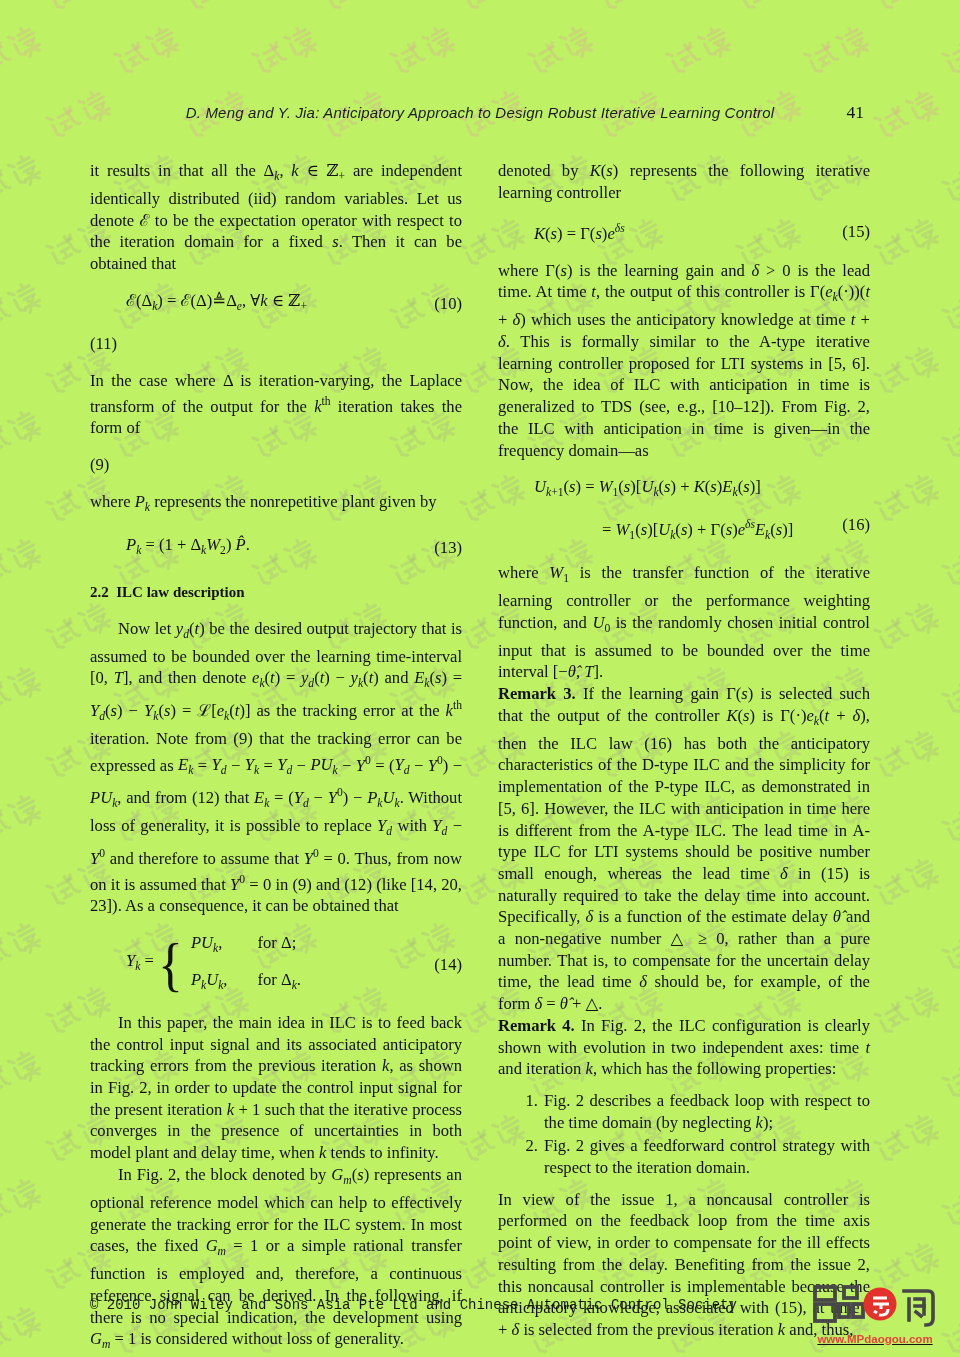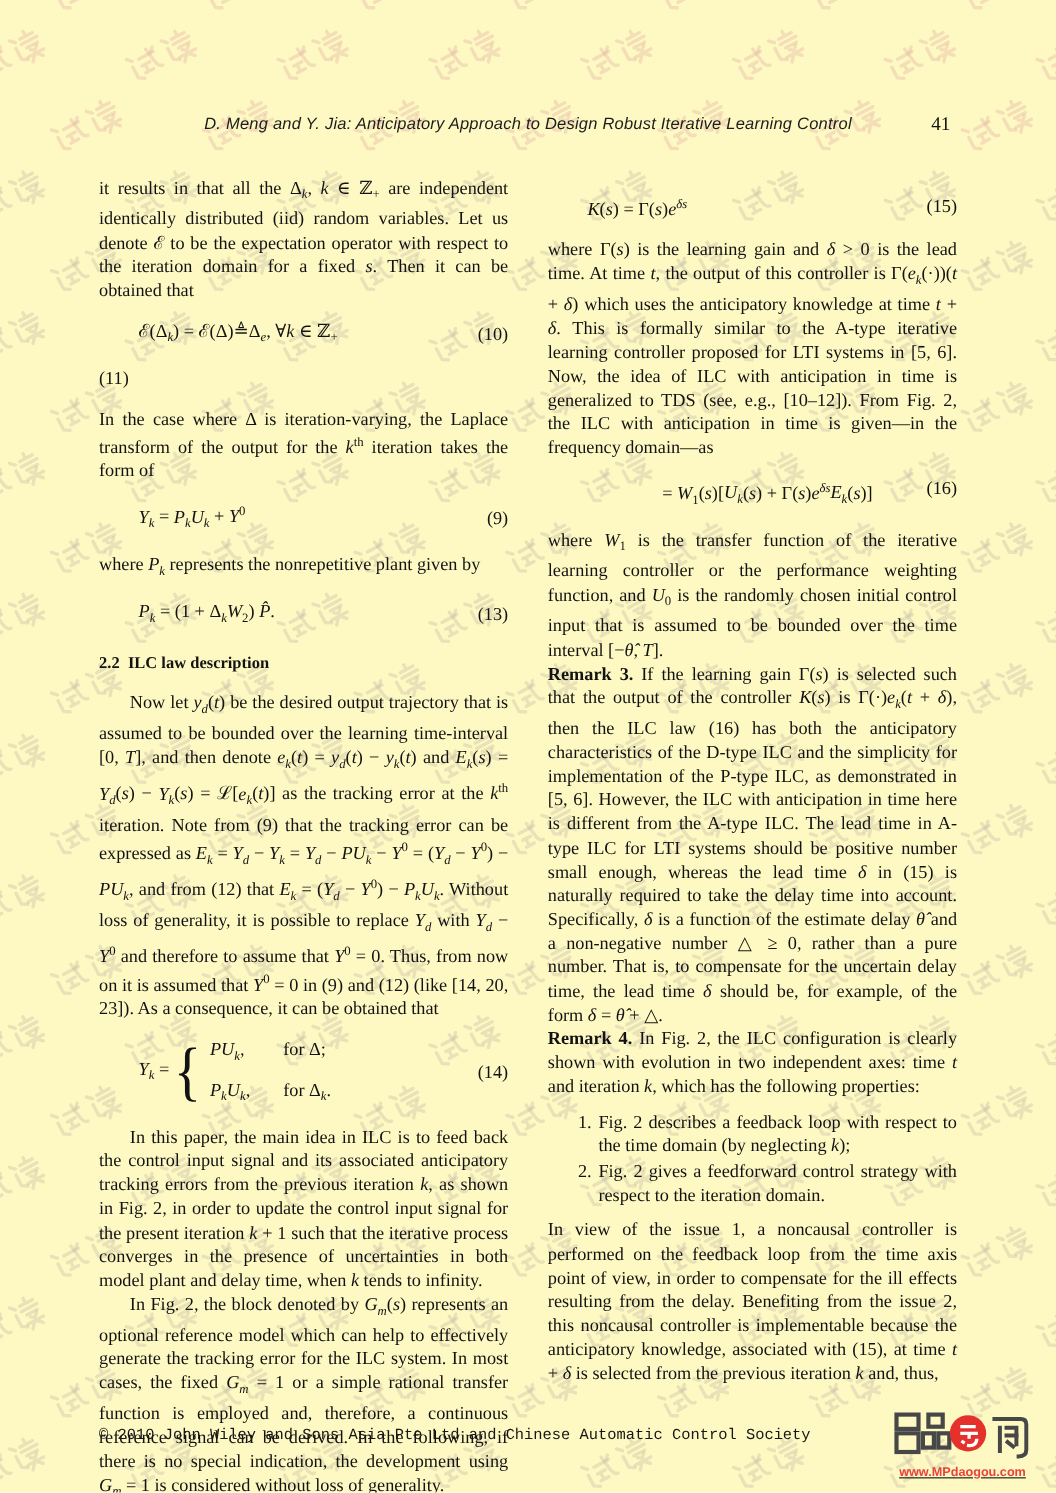--- a/index.html
+++ b/index.html
@@ -1,19 +1,19 @@
 <!DOCTYPE html>
 <html><head>
 <meta charset="utf-8">
 <style>
   html,body{margin:0;padding:0;background:#ffffff;}
   #page{
     position:relative;
     width:960px;height:1357px;
-    background:#fef9c3;
+    background:#bef264;
     overflow:hidden;
     font-family:"Liberation Serif","DejaVu Serif",serif;
     color:#121212;
   }
   #wm-layer{position:absolute;inset:0;z-index:0;pointer-events:none;}
   #content{position:relative;z-index:1;padding:104px 90px 0 90px;}
 
   .header{position:relative;height:22px;margin-bottom:34px;}
   .running-head{
     text-align:center;
@@ -272,21 +272,20 @@
           <span class="eq-body">ℰ(Δ<sub><i>k</i></sub>) = ℰ(Δ)≜Δ<sub><i>e</i></sub>, ∀<i>k</i> ∈ ℤ<sub>+</sub></span>
           <span class="eq-num">(10)</span>
         </div>
         <div class="eq">
           <span class="eq-num">(11)</span>
         </div>
 
         <p>In the case where Δ is iteration-varying, the Laplace transform of the output for the <i>k</i><sup>th</sup> iteration takes the form of</p>
 
         <div class="eq">
-          <span class="eq-body"><i>Y<sub>k</sub></i> = <i>P<sub>k</sub></i><i>U<sub>k</sub></i> + <i>Y</i><sup>0</sup></span>
           <span class="eq-num">(9)</span>
         </div>
 
         <p>where <i>P<sub>k</sub></i> represents the nonrepetitive plant given by</p>
 
         <div class="eq">
           <span class="eq-body"><i>P<sub>k</sub></i> = (1 + Δ<sub><i>k</i></sub><i>W</i><sub>2</sub>) <i>P̂</i>.</span>
           <span class="eq-num">(13)</span>
         </div>
 
@@ -307,29 +306,31 @@
           </span>
           <span class="eq-num">(14)</span>
         </div>
 
         <p class="ind">In this paper, the main idea in ILC is to feed back the control input signal and its associated anticipatory tracking errors from the previous iteration <i>k</i>, as shown in Fig. 2, in order to update the control input signal for the present iteration <i>k</i> + 1 such that the iterative process converges in the presence of uncertainties in both model plant and delay time, when <i>k</i> tends to infinity.</p>
         <p class="ind">In Fig. 2, the block denoted by <i>G<sub>m</sub></i>(<i>s</i>) represents an optional reference model which can help to effectively generate the tracking error for the ILC system. In most cases, the fixed <i>G<sub>m</sub></i> = 1 or a simple rational transfer function is employed and, therefore, a continuous reference signal can be derived. In the following, if there is no special indication, the development using <i>G<sub>m</sub></i> = 1 is considered without loss of generality.</p>
 
       </div>
 
       <div class="col">
+        <p>denoted by <i>K</i>(<i>s</i>) represents the following iterative learning controller</p>
 
         <div class="eq">
           <span class="eq-body"><i>K</i>(<i>s</i>) = Γ(<i>s</i>)<i>e</i><sup><i>δs</i></sup></span>
           <span class="eq-num">(15)</span>
         </div>
 
         <p>where Γ(<i>s</i>) is the learning gain and <i>δ</i> &gt; 0 is the lead time. At time <i>t</i>, the output of this controller is Γ(<i>e<sub>k</sub></i>(·))(<i>t</i> + <i>δ</i>) which uses the anticipatory knowledge at time <i>t</i> + <i>δ</i>. This is formally similar to the A-type iterative learning controller proposed for LTI systems in [5, 6]. Now, the idea of ILC with anticipation in time is generalized to TDS (see, e.g., [10–12]). From Fig. 2, the ILC with anticipation in time is given—in the frequency domain—as</p>
 
         <div class="eq eq2" style="display:block;">
+          <div class="eq16-l1"><i>U</i><sub><i>k</i>+1</sub>(<i>s</i>) = <i>W</i><sub>1</sub>(<i>s</i>)[<i>U<sub>k</sub></i>(<i>s</i>) + <i>K</i>(<i>s</i>)<i>E<sub>k</sub></i>(<i>s</i>)]</div>
           <div class="eq16-l2">
             <span class="line">= <i>W</i><sub>1</sub>(<i>s</i>)[<i>U<sub>k</sub></i>(<i>s</i>) + Γ(<i>s</i>)<i>e</i><sup><i>δs</i></sup><i>E<sub>k</sub></i>(<i>s</i>)]</span>
             <span class="eq-num">(16)</span>
           </div>
         </div>
 
         <p>where <i>W</i><sub>1</sub> is the transfer function of the iterative learning controller or the performance weighting function, and <i>U</i><sub>0</sub> is the randomly chosen initial control input that is assumed to be bounded over the time interval [−<i>θ̂</i>, <i>T</i>].</p>
 
         <p class="remark"><b>Remark 3.</b> If the learning gain Γ(<i>s</i>) is selected such that the output of the controller <i>K</i>(<i>s</i>) is Γ(·)<i>e<sub>k</sub></i>(<i>t</i> + <i>δ</i>), then the ILC law (16) has both the anticipatory characteristics of the D-type ILC and the simplicity for implementation of the P-type ILC, as demonstrated in [5, 6]. However, the ILC with anticipation in time here is different from the A-type ILC. The lead time in A-type ILC for LTI systems should be positive number small enough, whereas the lead time <i>δ</i> in (15) is naturally required to take the delay time into account. Specifically, <i>δ</i> is a function of the estimate delay <i>θ̂</i> and a non-negative number △ ≥ 0, rather than a pure number. That is, to compensate for the uncertain delay time, the lead time <i>δ</i> should be, for example, of the form <i>δ</i> = <i>θ̂</i> + △.</p>
         <p class="remark"><b>Remark 4.</b> In Fig. 2, the ILC configuration is clearly shown with evolution in two independent axes: time <i>t</i> and iteration <i>k</i>, which has the following properties:</p>

